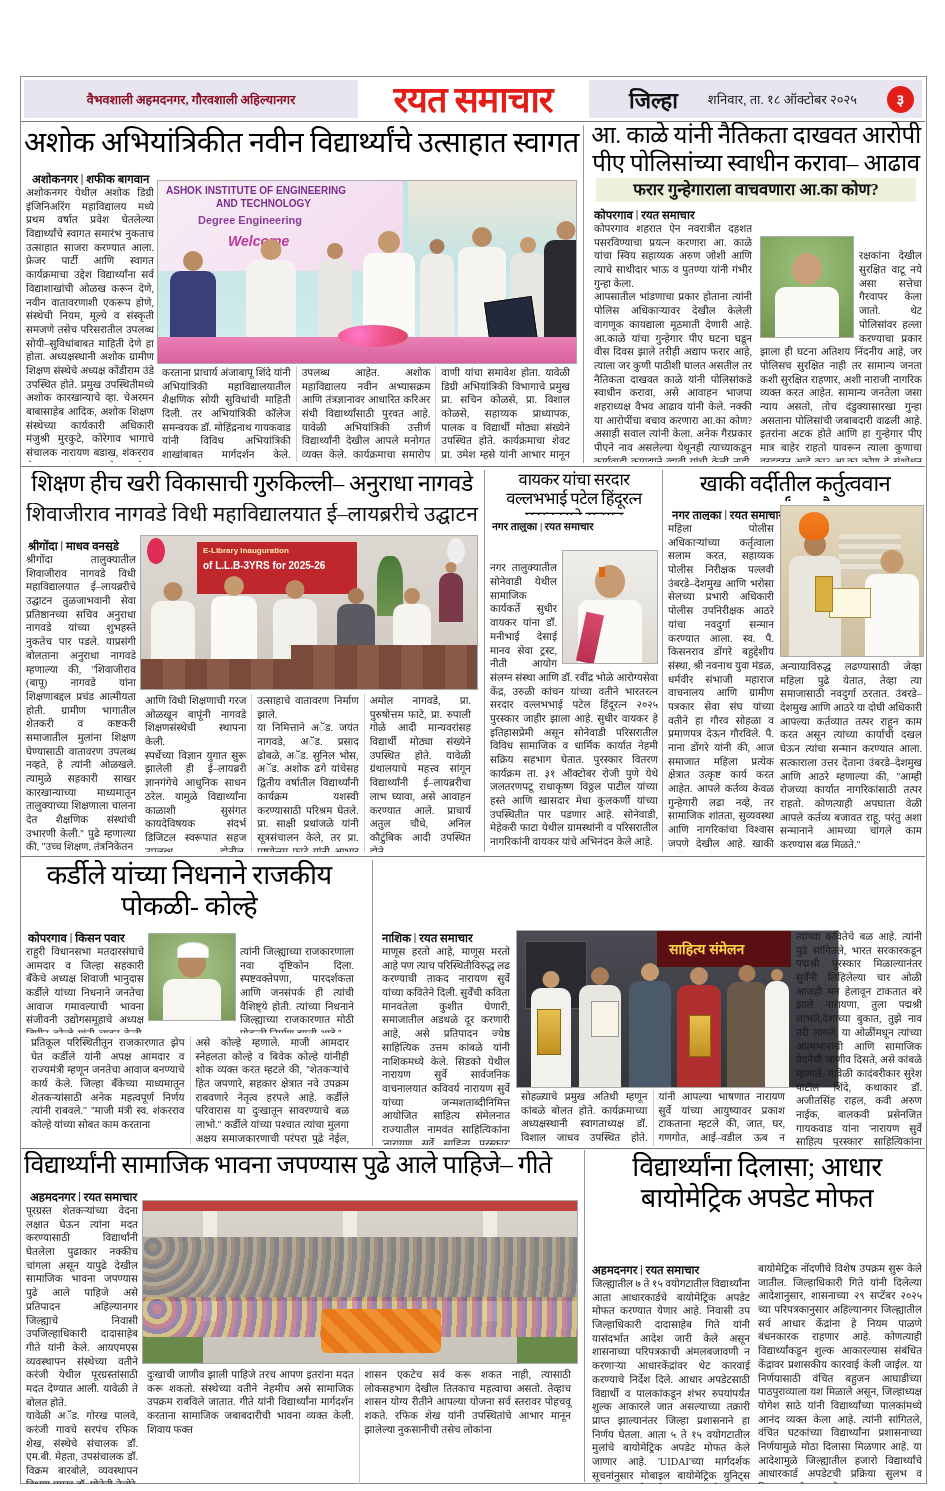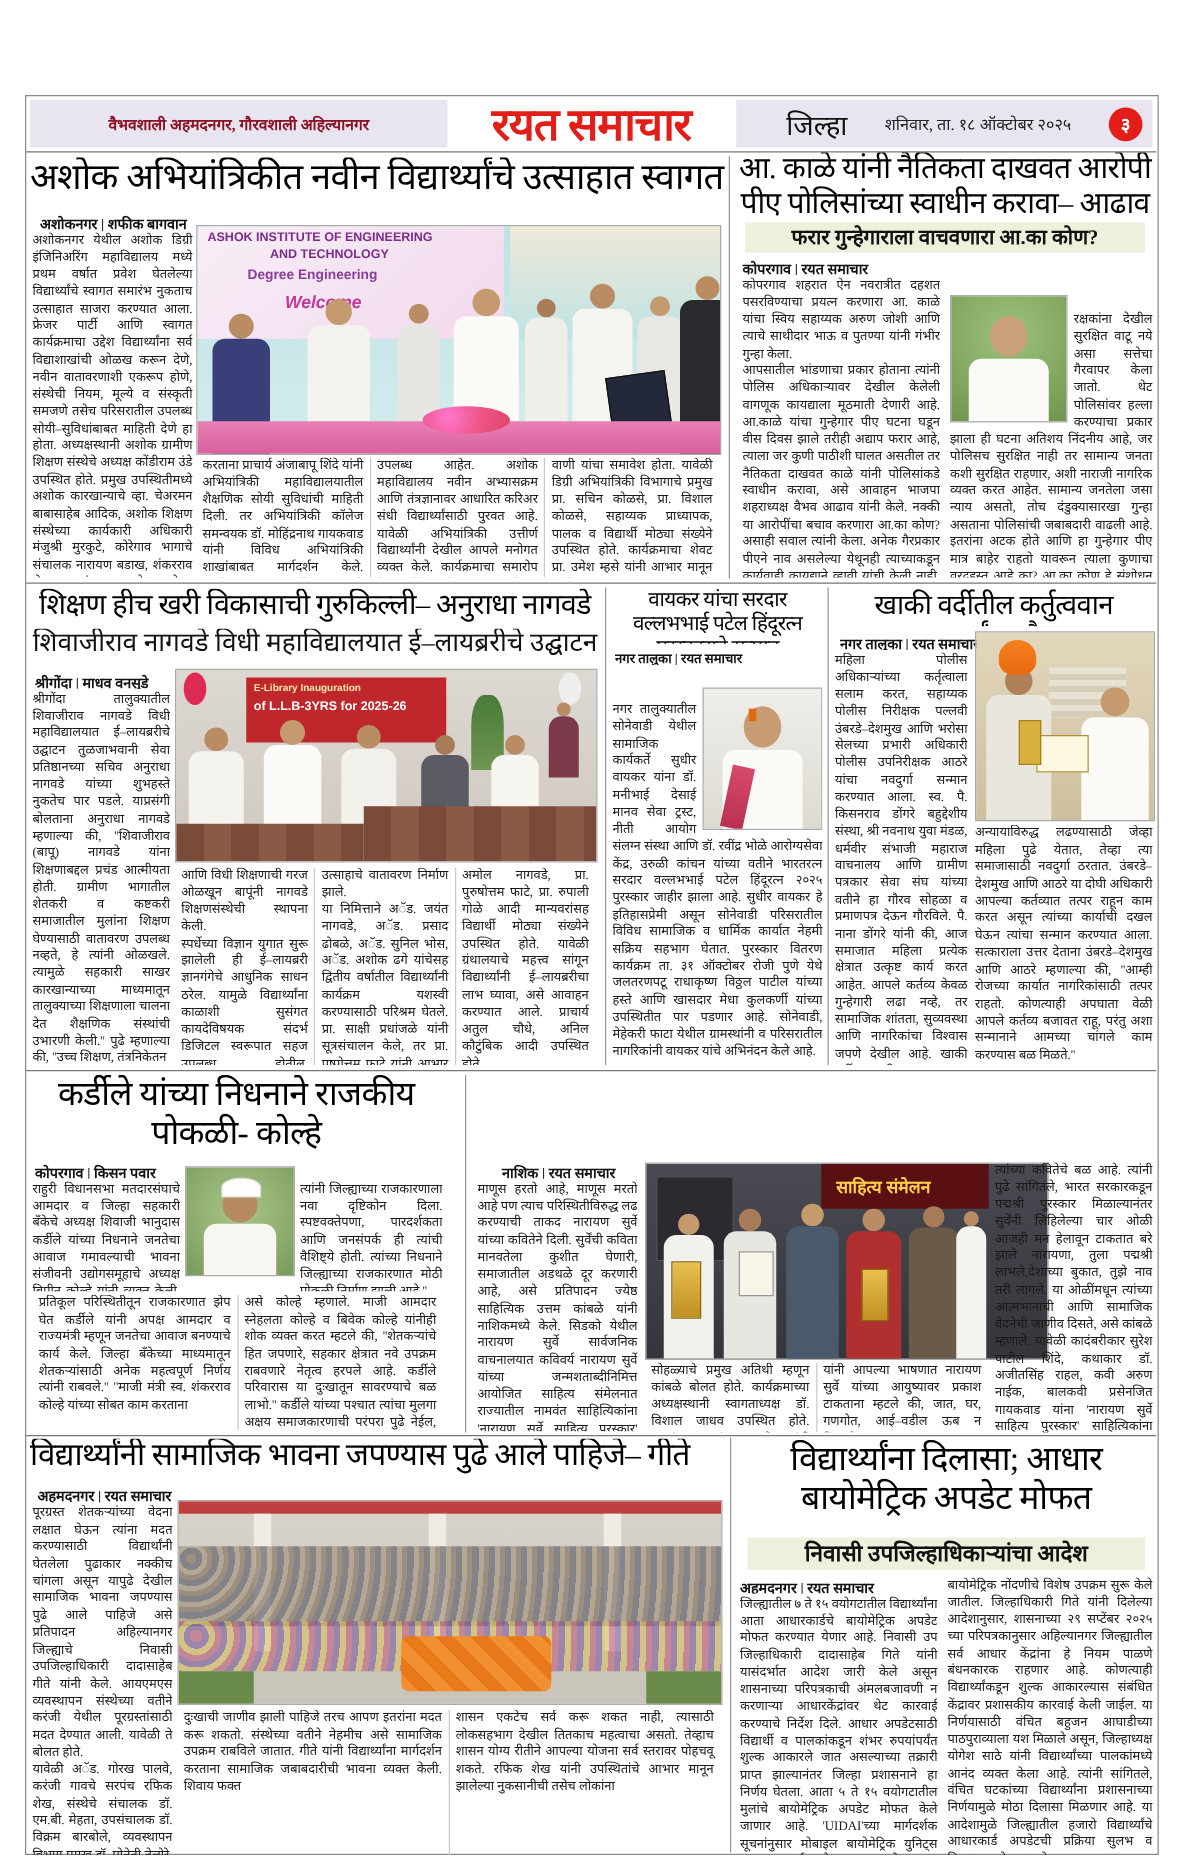--- a/index.html
+++ b/index.html
@@ -5,21 +5,21 @@
   html,body{margin:0;padding:0;background:#fff;}
   .page{position:relative;width:945px;height:1491px;background:#fff;
         font-family:"Liberation Serif","DejaVu Serif",serif;color:#1a1a1a;overflow:hidden;}
   .frame{position:absolute;left:20px;top:76px;width:905px;height:1406px;border:1px solid #8a8a8a;}
   .hline{position:absolute;background:#777;height:1px;}
   .vline{position:absolute;background:#9a9a9a;width:1px;}
   .box{position:absolute;overflow:hidden;}
   .lavender{background:#e8e5f0;}
   .tagline{color:#8b1126;font-weight:bold;font-size:12.5px;display:flex;align-items:center;justify-content:center;}
   .mast-title{color:#e31e19;font-weight:bold;font-size:36px;display:flex;align-items:center;justify-content:center;letter-spacing:-1px;}
-  .sect{font-weight:normal;font-size:22px;color:#111;}
+  .sect{font-weight:bold;font-size:22px;color:#111;}
   .mdate{font-size:13px;color:#222;}
   .pgnum{width:27px;height:27px;border-radius:50%;background:#e31e19;color:#fff;font-weight:bold;
          font-size:15px;display:flex;align-items:center;justify-content:center;}
   .hl{font-weight:normal;color:#000;line-height:1.15;letter-spacing:-0.5px;}
   .hl-c{text-align:center;}
   .sub{color:#111;line-height:1.1;}
   .kicker{background:#edf0da;color:#111;font-size:16.5px;font-weight:bold;text-align:center;line-height:24px;}
   .byline{font-weight:bold;font-size:11.5px;color:#111;}
   .bodytxt{font-size:10.3px;line-height:1.33;text-align:justify;white-space:pre-line;overflow:hidden;}
   .cols{display:flex;}
@@ -218,21 +218,21 @@
     <div style="left:28px;top:8px;width:30px;height:14px;border-radius:50% 50% 0 0;background:#fdfdfb;border:1px solid #ddd;"></div>
   </div>
   <div class="box bodytxt" style="left:240px;top:945px;width:114px;height:88px;">त्यांनी जिल्ह्याच्या राजकारणाला नवा दृष्टिकोन दिला. स्पष्टवक्तेपणा, पारदर्शकता आणि जनसंपर्क ही त्यांची वैशिष्ट्ये होती. त्यांच्या निधनाने जिल्ह्याच्या राजकारणात मोठी पोकळी निर्माण झाली आहे,''</div>
   <div class="box cols" style="left:26px;top:1036px;width:328px;height:108px;">
     <div class="bodytxt">प्रतिकूल परिस्थितीतून राजकारणात झेप घेत कर्डीले यांनी अपक्ष आमदार व राज्यमंत्री म्हणून जनतेचा आवाज बनण्याचे कार्य केले. जिल्हा बँकेच्या माध्यमातून शेतकऱ्यांसाठी अनेक महत्वपूर्ण निर्णय त्यांनी राबवले.'' ''माजी मंत्री स्व. शंकरराव कोल्हे यांच्या सोबत काम करताना</div>
     <div class="bodytxt"><span>असे कोल्हे म्हणाले. माजी आमदार स्नेहलता कोल्हे व बिवेक कोल्हे यांनीही शोक व्यक्त करत म्हटले की, ''शेतकऱ्यांचे हित जपणारे, सहकार क्षेत्रात नवे उपक्रम राबवणारे नेतृत्व हरपले आहे. कर्डीले परिवारास या दुःखातून सावरण्याचे बळ लाभो.'' कर्डीले यांच्या पश्चात त्यांचा मुलगा अक्षय समाजकारणाची परंपरा पुढे नेईल, असा विश्वास कोल्हे परिवाराने व्यक्त केला. </span></div>
   </div>
 
   <div class="vline" style="left:372px;top:860px;height:286px;"></div>
 
-  <div class="box byline" style="left:382px;top:930px;width:130px;height:13px;text-align:center;">नाशिक | रयत समाचार</div>
+  <div class="box byline" style="left:382px;top:930px;width:130px;height:13px;">नाशिक | रयत समाचार</div>
   <div class="box bodytxt" style="left:382px;top:945px;width:128px;height:200px;">माणूस हरतो आहे, माणूस मरतो आहे पण त्याच परिस्थितीविरुद्ध लढ करण्याची ताकद नारायण सुर्वे यांच्या कवितेने दिली. सुर्वेंची कविता मानवतेला कुशीत घेणारी, समाजातील अडथळे दूर करणारी आहे, असे प्रतिपादन ज्येष्ठ साहित्यिक उत्तम कांबळे यांनी नाशिकमध्ये केले. सिडको येथील नारायण सुर्वे सार्वजनिक वाचनालयात कविवर्य नारायण सुर्वे यांच्या जन्मशताब्दीनिमित्त आयोजित साहित्य संमेलनात राज्यातील नामवंत साहित्यिकांना 'नारायण सुर्वे साहित्य पुरस्कार' प्रदान करण्यात आले. या</div>
 
   <div class="ph" style="left:516px;top:930px;width:274px;height:156px;background:linear-gradient(#4a4a52,#35353c);padding-left:47px;">
     <div style="left:140px;top:0;width:134px;height:36px;background:#5a1012;"></div>
     <div class="txt" style="left:152px;top:8px;font-size:14px;color:#ffd24a;">साहित्य संमेलन</div>
     <div style="left:8px;top:10px;width:60px;height:66px;background:#2a2a30;border:1px solid #555;"></div>
     <div class="person" style="left:14px;top:40px;width:40px;height:116px;">
         <div class="head" style="width:17px;height:17px;background:#c49a6e;"></div>
         <div class="torso" style="top:17px;background:#f3f1ec;"></div>
       </div>
@@ -286,17 +286,16 @@
   </div>
 
   <div class="box cols" style="left:142px;top:1368px;width:434px;height:116px;">
     <div class="bodytxt">दुःखाची जाणीव झाली पाहिजे तरच आपण इतरांना मदत करू शकतो. संस्थेच्या वतीने नेहमीच असे सामाजिक उपक्रम राबविले जातात. गीते यांनी विद्यार्थ्यांना मार्गदर्शन करताना सामाजिक जबाबदारीची भावना व्यक्त केली. शिवाय फक्त</div>
     <div class="bodytxt">शासन एकटेच सर्व करू शकत नाही, त्यासाठी लोकसहभाग देखील तितकाच महत्वाचा असतो. तेव्हाच शासन योग्य रीतीने आपल्या योजना सर्व स्तरावर पोहचवू शकते. रफिक शेख यांनी उपस्थितांचे आभार मानून झालेल्या नुकसानीची तसेच लोकांना</div>
   </div>
 
   <div class="vline" style="left:584px;top:1150px;height:332px;"></div>
 
   <div class="box hl hl-c" style="left:590px;top:1152px;width:334px;height:74px;font-size:27px;">विद्यार्थ्यांना दिलासा; आधार बायोमेट्रिक अपडेट मोफत</div>
-  <div class="box kicker" style="left:598px;top:1230px;width:318px;height:26px;font-size:18px;line-height:26px;">निवासी उपजिल्हाधिकाऱ्यांचा आदेश</div>
   <div class="box byline" style="left:592px;top:1262px;width:160px;height:13px;">अहमदनगर | रयत समाचार</div>
   <div class="box bodytxt" style="left:592px;top:1277px;width:158px;height:207px;">जिल्ह्यातील ७ ते १५ वयोगटातील विद्यार्थ्यांना आता आधारकार्डचे बायोमेट्रिक अपडेट मोफत करण्यात येणार आहे. निवासी उप जिल्हाधिकारी दादासाहेब गिते यांनी यासंदर्भात आदेश जारी केले असून शासनाच्या परिपत्रकाची अंमलबजावणी न करणाऱ्या आधारकेंद्रांवर थेट कारवाई करण्याचे निर्देश दिले. आधार अपडेटसाठी विद्यार्थी व पालकांकडून शंभर रुपयांपर्यंत शुल्क आकारले जात असल्याच्या तक्रारी प्राप्त झाल्यानंतर जिल्हा प्रशासनाने हा निर्णय घेतला. आता ५ ते १५ वयोगटातील मुलांचे बायोमेट्रिक अपडेट मोफत केले जाणार आहे. 'UIDAI'च्या मार्गदर्शक सूचनांनुसार मोबाइल बायोमेट्रिक युनिट्स (MBU) मार्फत हे काम राबवले जाणार असून शाळांमध्ये विद्यार्थ्यांचे</div>
   <div class="box bodytxt" style="left:758px;top:1262px;width:164px;height:222px;">बायोमेट्रिक नोंदणीचे विशेष उपक्रम सुरू केले जातील. जिल्हाधिकारी गिते यांनी दिलेल्या आदेशानुसार, शासनाच्या २९ सप्टेंबर २०२५ च्या परिपत्रकानुसार अहिल्यानगर जिल्ह्यातील सर्व आधार केंद्रांना हे नियम पाळणे बंधनकारक राहणार आहे. कोणत्याही विद्यार्थ्यांकडून शुल्क आकारल्यास संबंधित केंद्रावर प्रशासकीय कारवाई केली जाईल. या निर्णयासाठी वंचित बहुजन आघाडीच्या पाठपुराव्याला यश मिळाले असून, जिल्हाध्यक्ष योगेश साठे यांनी विद्यार्थ्यांच्या पालकांमध्ये आनंद व्यक्त केला आहे. त्यांनी सांगितले, वंचित घटकांच्या विद्यार्थ्यांना प्रशासनाच्या निर्णयामुळे मोठा दिलासा मिळणार आहे. या आदेशामुळे जिल्ह्यातील हजारो विद्यार्थ्यांचे आधारकार्ड अपडेटची प्रक्रिया सुलभ व विनाशुल्क होणार आहे.</div>
 </div>
 
 </body></html>

